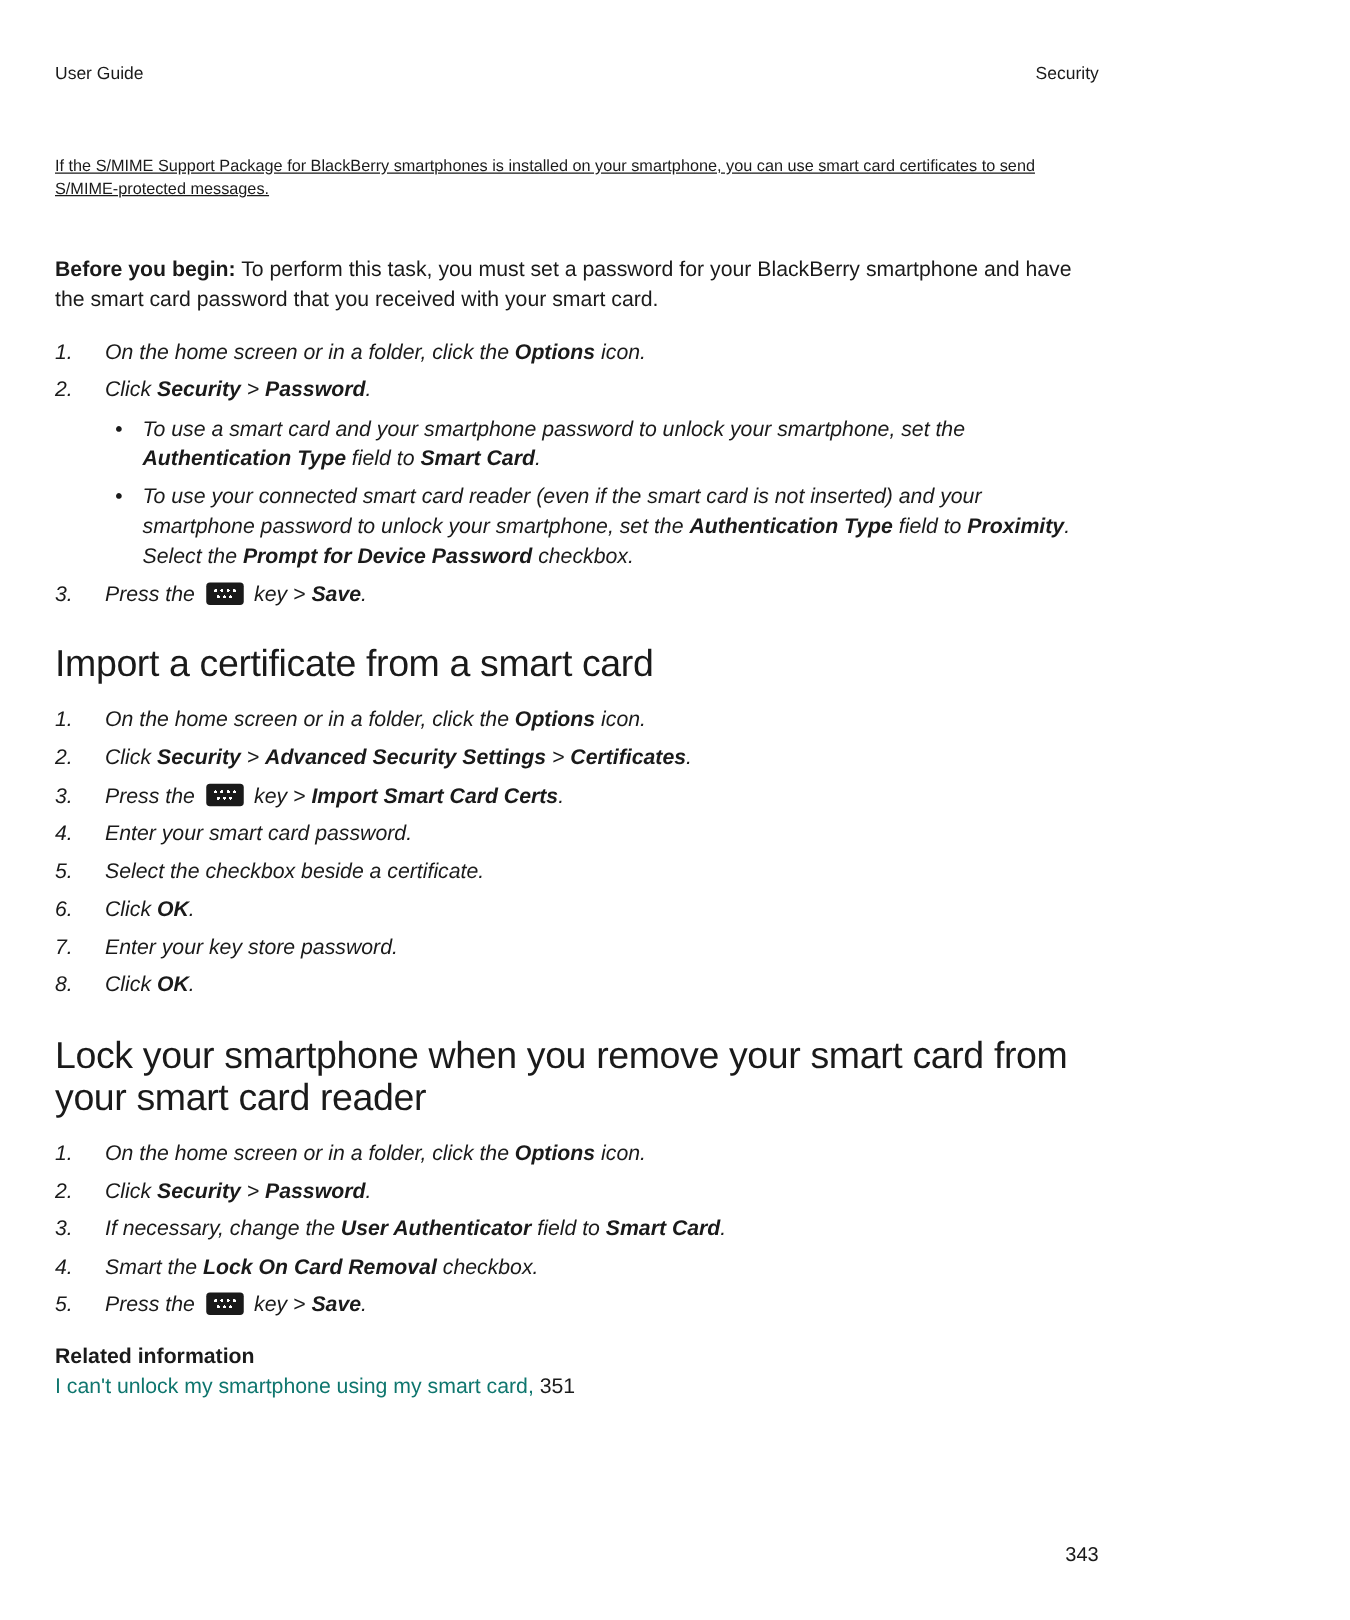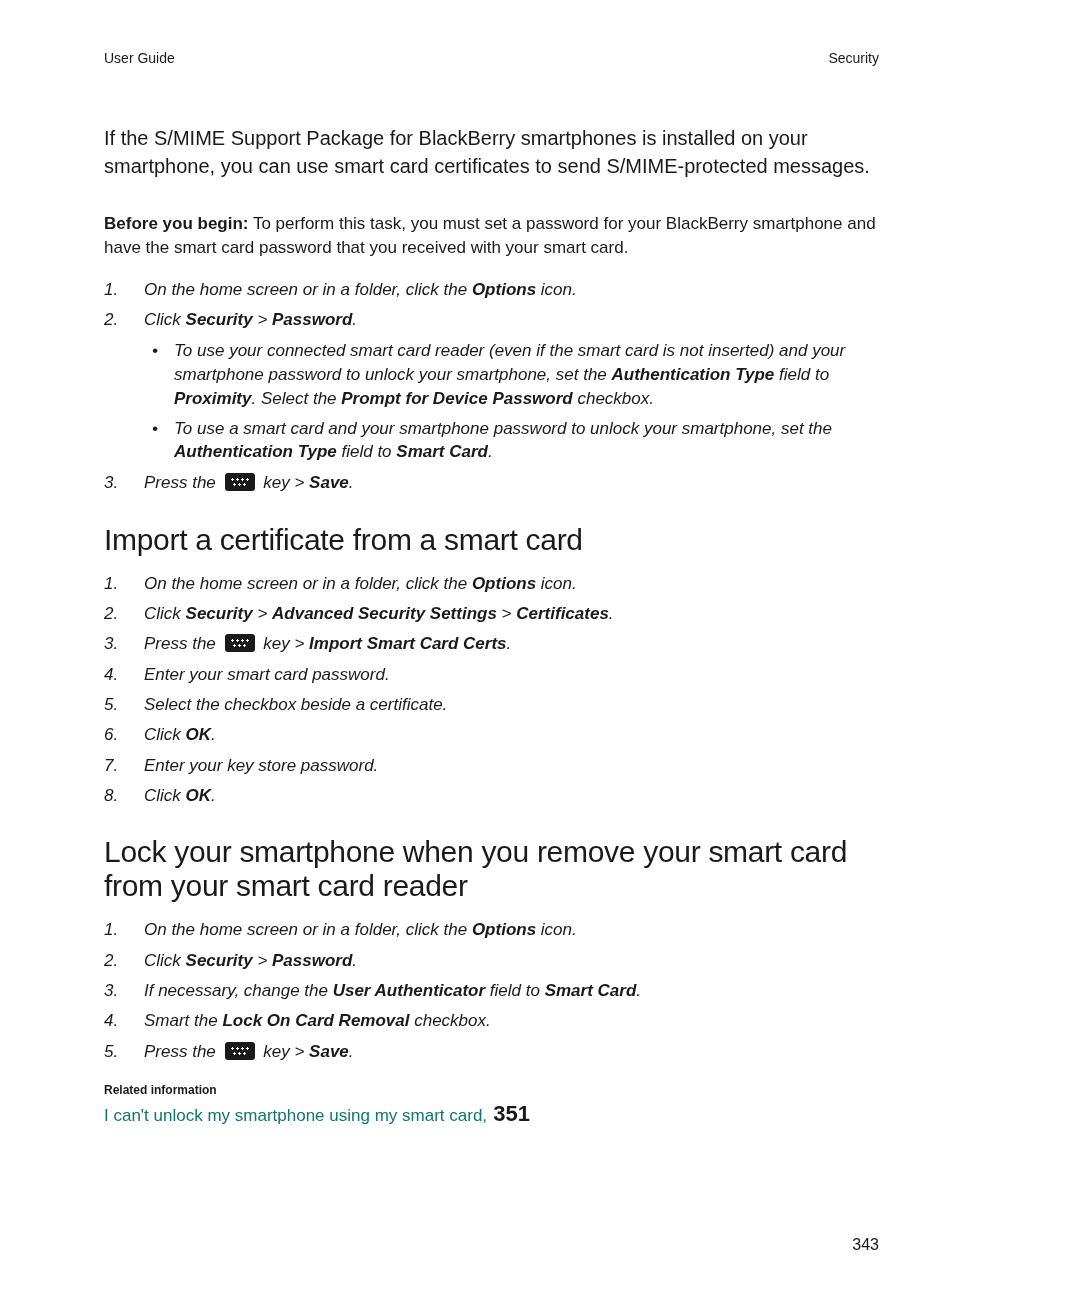--- a/index.html
+++ b/index.html
@@ -7,34 +7,35 @@
     margin: 0;
     padding: 0;
     font-family: "Helvetica Neue", Arial, sans-serif;
     color: #1a1a1a;
     background: #fff;
     width: 1080px;
   }
   .page {
     width: 947px;
     min-height: 1296px;
-    padding: 50px 68px 40px 104px;
+    padding: 50px 68px 40px 44px;
     position: relative;
   }
   .header-row {
     display: flex;
     justify-content: space-between;
     font-size: 14px;
     color: #1a1a1a;
     margin-bottom: 58px;
   }
   .intro {
-    font-size: 20px;
+    font-size: 13px;
     line-height: 1.4;
-    margin-bottom: 32px;
+    margin-bottom: 44px;
+    text-decoration: underline;
   }
   h2 {
     font-size: 30px;
     font-weight: 400;
     margin: 26px 0 14px 0;
     letter-spacing: -0.3px;
   }
   .before {
     font-size: 17px;
     line-height: 1.4;
@@ -100,32 +101,32 @@
       radial-gradient(circle, #fff 1.2px, transparent 1.3px),
       radial-gradient(circle, #fff 1.2px, transparent 1.3px),
       radial-gradient(circle, #fff 1.2px, transparent 1.3px),
       radial-gradient(circle, #fff 1.2px, transparent 1.3px),
       radial-gradient(circle, #fff 1.2px, transparent 1.3px);
     background-size: 5px 5px;
     background-repeat: no-repeat;
     background-position: 0 0, 5px 0, 10px 0, 15px 0, 2px 5px, 7px 5px, 12px 5px;
   }
   .related-heading {
-    font-size: 12px;
+    font-size: 17px;
     font-weight: 700;
     margin-top: 18px;
     margin-bottom: 4px;
   }
   .link {
     color: #0f766e;
     text-decoration: none;
     font-size: 17px;
     cursor: pointer;
   }
-  .link-suffix { font-size: 22px; font-weight: bold; }
+  .link-suffix { font-size: 17px; }
   .page-number {
     position: absolute;
     bottom: 42px;
     right: 68px;
     font-size: 16px;
   }
 </style>
 </head>
 <body>
 
@@ -144,24 +145,24 @@
   </p>
 
   <ol class="steps">
     <li>
       <span>On the home screen or in a folder, click the </span><b>Options</b><span> icon.</span>
     </li>
     <li>
       <span>Click </span><b>Security</b><span> &gt; </span><b>Password</b><span>.</span>
       <ul class="bullets">
         <li>
-          <span>To use your connected smart card reader (even if the smart card is not inserted) and your smartphone password to unlock your smartphone, set the </span><b>Authentication Type</b><span> field to </span><b>Proximity</b><span>. Select the </span><b>Prompt for Device Password</b><span> checkbox.</span>
+          <span>To use a smart card and your smartphone password to unlock your smartphone, set the </span><b>Authentication Type</b><span> field to </span><b>Smart Card</b><span>.</span>
         </li>
         <li>
-          <span>To use a smart card and your smartphone password to unlock your smartphone, set the </span><b>Authentication Type</b><span> field to </span><b>Smart Card</b><span>.</span>
+          <span>To use your connected smart card reader (even if the smart card is not inserted) and your smartphone password to unlock your smartphone, set the </span><b>Authentication Type</b><span> field to </span><b>Proximity</b><span>. Select the </span><b>Prompt for Device Password</b><span> checkbox.</span>
         </li>
       </ul>
     </li>
     <li>
       <span>Press the </span><span class="bb-key"></span><span> key &gt; </span><b>Save</b><span>.</span>
     </li>
   </ol>
 
   <h2>Import a certificate from a smart card</h2>
 

